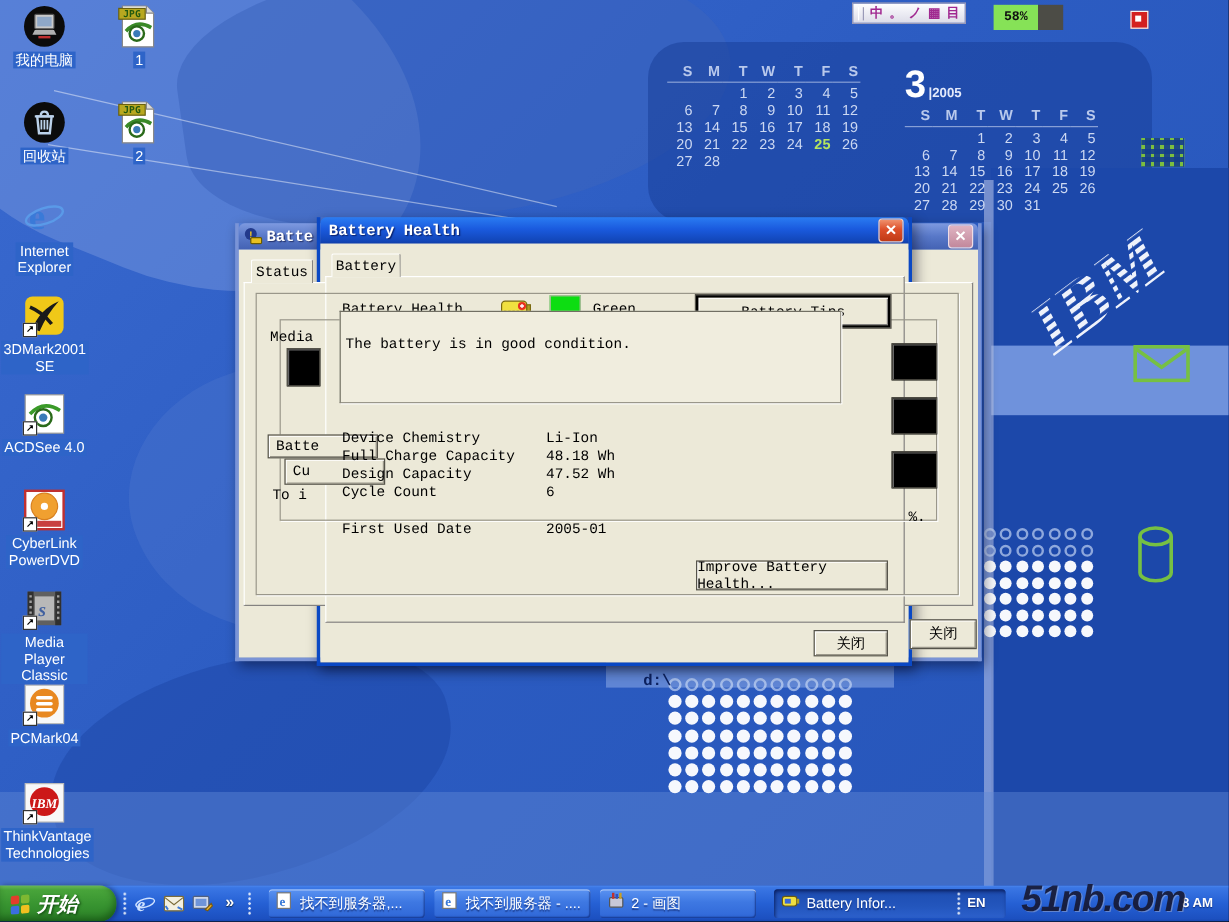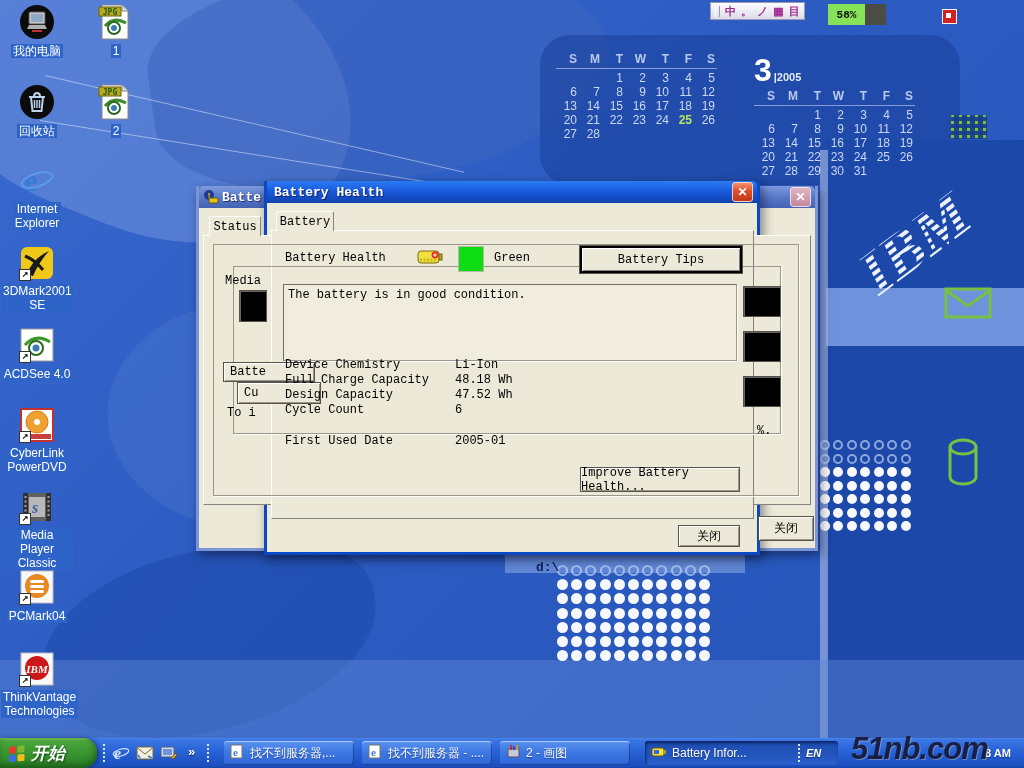--- a/index.html
+++ b/index.html
@@ -538,21 +538,21 @@
           <rect x="1" y="3" width="21" height="12" rx="3" fill="#f0e040" stroke="#7a6a10"></rect>
           <rect x="22" y="6" width="3" height="6" fill="#b0a020" stroke="#7a6a10"></rect>
           <path d="M3 12 L20 12" stroke="#c8b820" stroke-width="3" stroke-dasharray="2 1.5"></path>
           <circle cx="18" cy="7" r="3.4" fill="#e83020"></circle>
             <path d="M16.3 7 H19.7 M18 5.3 V8.7" stroke="#fff" stroke-width="1.1"></path>
         </svg>
       </div>
       <div class="lbl" id="health-square" style="left: 191px; top: 43px; width: 24px; height: 24px; border: 1px solid rgb(186, 183, 168); background: rgb(13, 221, 18);"></div>
       <div class="lbl mono" style="left:227px;top:48px;text-align:center;">Green</div>
       <div class="btn" style="left:313px;top:43px;width:158px;height:23px;border:2px solid #000000;box-shadow:inset 1px 1px 0 #fff,inset -1px -1px 0 #848280,0 0 0 1px #55534a;">Battery Tips</div>
-      <div class="sunken mono" style="left:16px;top:81px;width:454px;height:77px;padding:3px 4px;box-sizing:border-box;">The battery is in good condition.</div>
+      <div class="sunken mono" style="left:16px;top:56px;width:418px;height:77px;padding:20px 4px;box-sizing:border-box;">The battery is in good condition.</div>
       <div id="dlg-details">
           <div class="lbl mono" style="left: 18px; top: 155px;">Device Chemistry</div>
           <div class="lbl mono" style="left: 188px; top: 155px;">Li-Ion</div>
           <div class="lbl mono" style="left: 18px; top: 170px;">Full Charge Capacity</div>
           <div class="lbl mono" style="left: 188px; top: 170px;">48.18 Wh</div>
           <div class="lbl mono" style="left: 18px; top: 185px;">Design Capacity</div>
           <div class="lbl mono" style="left: 188px; top: 185px;">47.52 Wh</div>
           <div class="lbl mono" style="left: 18px; top: 200px;">Cycle Count</div>
           <div class="lbl mono" style="left: 188px; top: 200px;">6</div>
         </div>
@@ -625,21 +625,21 @@
         <div class="task active" style="left: 645px; width: 193px;">
           <span><svg width="16" height="12" viewBox="0 0 16 12">
               <rect x="1" y="2" width="12" height="8" rx="2" fill="#f0e040" stroke="#6a5a10"></rect>
               <rect x="13" y="4" width="2" height="4" fill="#b0a020"></rect>
               <rect x="3" y="4" width="5" height="4" fill="#3868d8"></rect>
             </svg></span>
           <span class="tl">Battery Infor...</span>
         </div>
       </div>
     <div class="grip" style="left:797px;"></div>
-    <div class="tray-txt" style="left:806px;top:9px;font-style:italic;">EN</div>
+    <div class="tray-txt" style="left:806px;top:9px;">EN</div>
     <div class="tray-txt" style="left:985px;top:9px;">8 AM</div>
   </div>
 
   <div id="batt-meter">
     <div class="g" style="background: rgb(134, 226, 87);">58%</div>
     <div class="e"></div>
   </div>
   <div id="tray-red"></div>
   <div id="watermark">51nb.com</div>
 </div>

